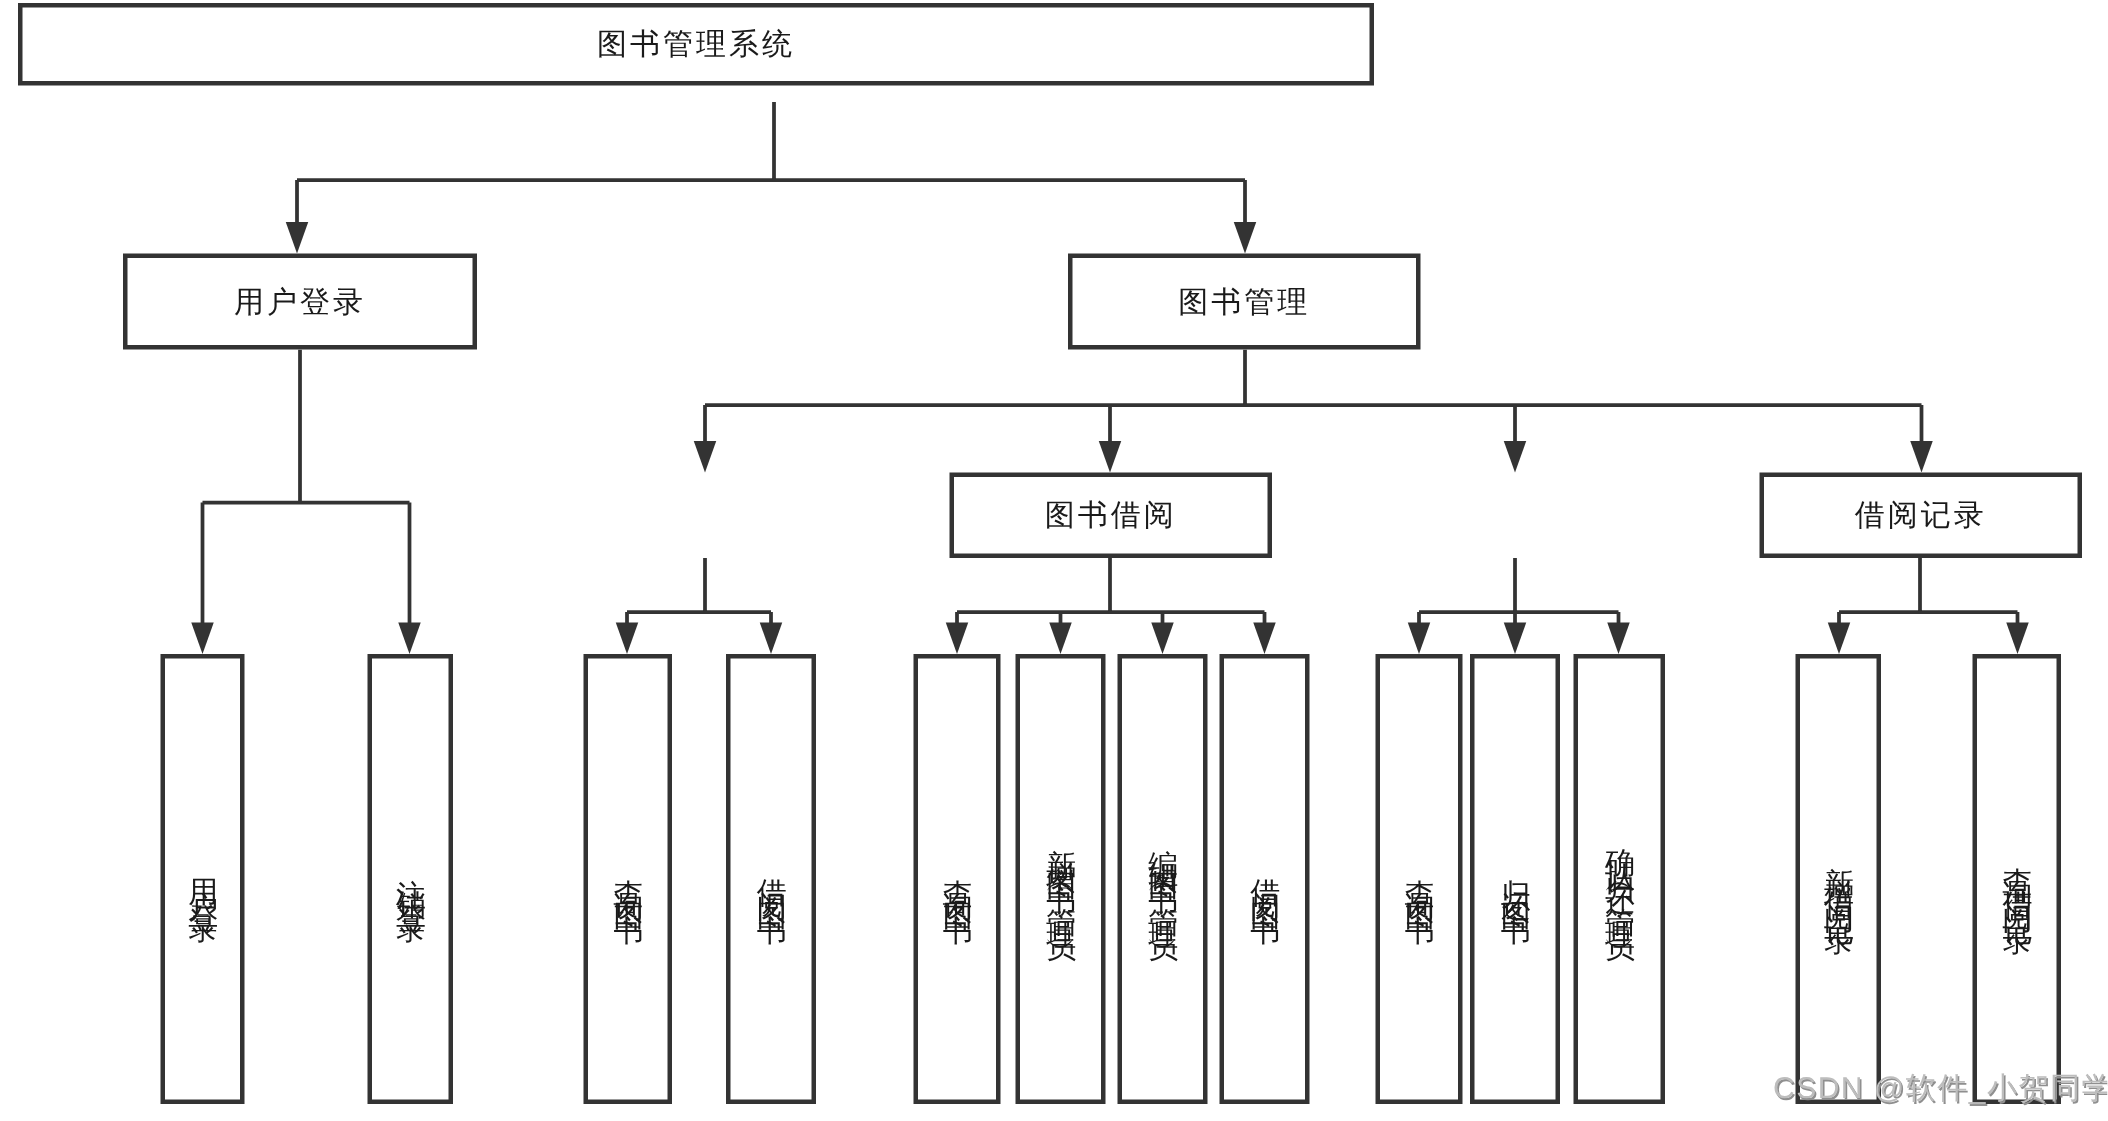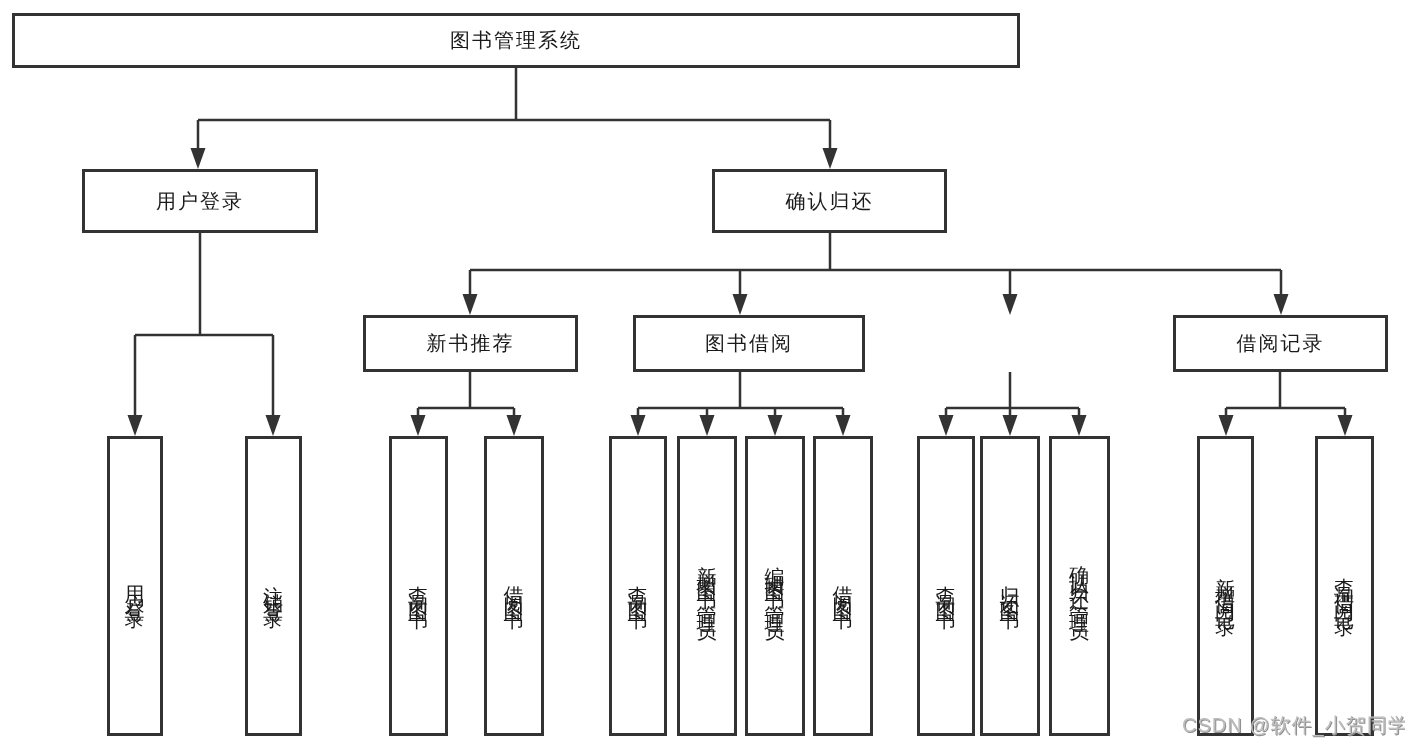--- a/index.html
+++ b/index.html
@@ -103,35 +103,32 @@
       <polygon points="767.5,415 782.5,415 775,436"></polygon>
       <polygon points="835.5,415 850.5,415 843,436"></polygon>
       <polygon points="938.5,415 953.5,415 946,436"></polygon>
       <polygon points="1002.5,415 1017.5,415 1010,436"></polygon>
       <polygon points="1071.5,415 1086.5,415 1079,436"></polygon>
       <polygon points="1218.5,415 1233.5,415 1226,436"></polygon>
       <polygon points="1337.5,415 1352.5,415 1345,436"></polygon>
     </g>
   </svg>
 
-  <div class="node" style="left:12px; top:13px; width:1008px; height:55px;">
+  <div class="node" style="left:12px; top:2px; width:904px; height:55px;">
     <span>图书管理系统</span>
   </div>
 
   <div class="node" style="left:82px; top:169px; width:236px; height:64px;">
     <span>用户登录</span>
   </div>
   <div class="node" style="left:712px; top:169px; width:235px; height:64px;">
-    <span>确认归还</span>
+    <span>图书管理</span>
   </div>
 
-  <div class="node" style="left:363px; top:315px; width:215px; height:57px;">
-    <span>新书推荐</span>
-  </div>
-  <div class="node" style="left:633px; top:315px; width:232px; height:57px;">
+  <div class="node" style="left:633px; top:315px; width:215px; height:57px;">
     <span>图书借阅</span>
   </div>
   <div class="node" style="left:1173px; top:315px; width:215px; height:57px;">
     <span>借阅记录</span>
   </div>
 
   <div class="leaf" style="left:107px; width:56px;">
     <span class="vtext">用户登录</span>
   </div>
   <div class="leaf" style="left:245px; width:57px;">

